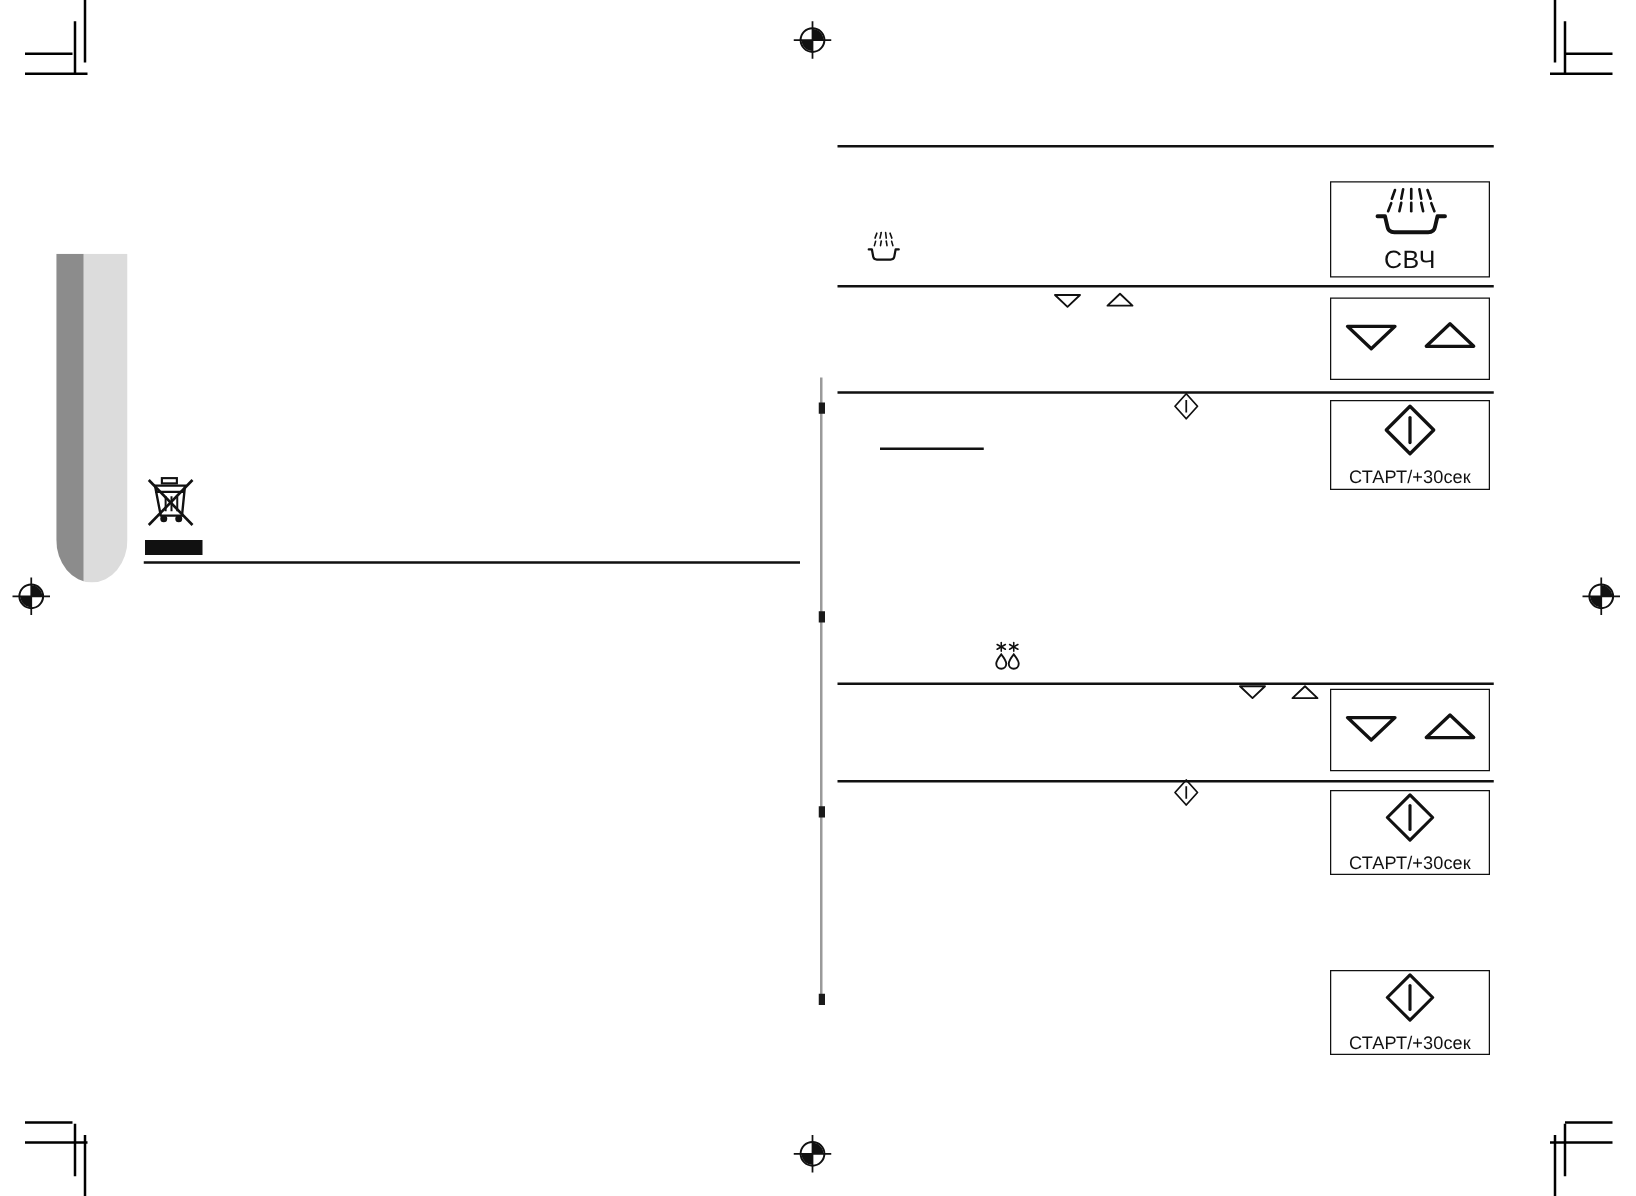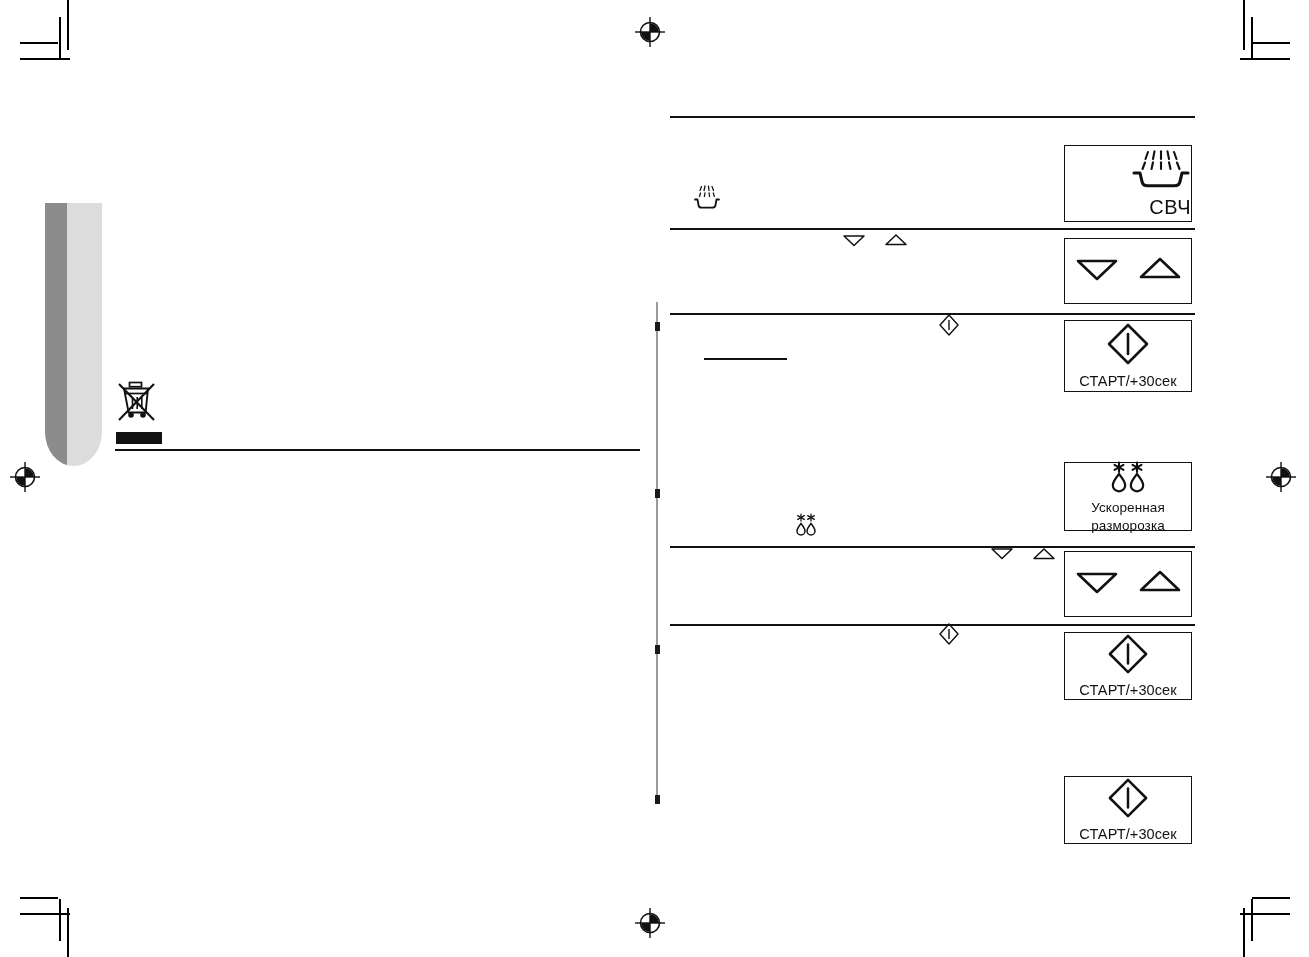--- a/index.html
+++ b/index.html
@@ -318,21 +318,21 @@
       </svg>
     </div>
 
     <div class="inline-icon" style="left:268px; top:622px;">
       <svg width="22" height="24" viewBox="0 0 22 24">
         <path d="M11 2 L20 12 L11 22 L2 12 Z" fill="none" stroke="#111" stroke-width="1.4" stroke-linejoin="round"></path>
         <line x1="11" y1="7" x2="11" y2="17" stroke="#111" stroke-width="1.4"></line>
       </svg>
     </div>
 
-    <div class="btn" style="left:394px; top:145px; width:128px; height:77px;align-items:flex-end;">
+    <div class="btn" style="left:394px; top:145px; width:128px; height:77px;">
       <span class="glyph">
         <svg width="62" height="42" viewBox="0 0 62 42">
           <g stroke="#111" stroke-width="2.1" stroke-linecap="round">
             <line x1="19" y1="4" x2="16.5" y2="11"></line>
             <line x1="25.5" y1="3.4" x2="24" y2="11"></line>
             <line x1="32" y1="3.2" x2="32" y2="11"></line>
             <line x1="38.5" y1="3.4" x2="40" y2="11"></line>
             <line x1="45" y1="4" x2="47.5" y2="11"></line>
             <line x1="16" y1="14.5" x2="13.5" y2="21"></line>
             <line x1="24" y1="14.3" x2="22.5" y2="21"></line>
@@ -362,38 +362,20 @@
     <div class="btn" style="left:394px; top:320px; width:128px; height:72px;">
       <span class="glyph">
         <svg width="44" height="44" viewBox="0 0 44 44">
           <path d="M22 3 L41 22 L22 41 L3 22 Z" fill="none" stroke="#111" stroke-width="2.6" stroke-linejoin="round"></path>
           <line x1="22" y1="12" x2="22" y2="32" stroke="#111" stroke-width="2.6" stroke-linecap="round"></line>
         </svg>
       </span>
       <span class="cap start">СТАРТ/+30сек</span>
     </div>
 
-    <div class="btn" style="left:394px; top:462px; width:128px; height:69px;">
-      <span class="glyph">
-        <svg width="50" height="34" viewBox="0 0 50 34">
-          <g stroke="#111" stroke-width="2.1" stroke-linecap="round">
-            <line x1="16" y1="2.5" x2="16" y2="12"></line>
-              <line x1="11.5" y1="4.8" x2="20.5" y2="9.8"></line>
-              <line x1="20.5" y1="4.8" x2="11.5" y2="9.8"></line>
-            <line x1="34" y1="2.5" x2="34" y2="12"></line>
-              <line x1="29.5" y1="4.8" x2="38.5" y2="9.8"></line>
-              <line x1="38.5" y1="4.8" x2="29.5" y2="9.8"></line>
-          </g>
-          <path d="M16 14 C11.5 19.5 9.8 22.5 9.8 25.2 a6.2 6.2 0 0 0 12.4 0 c0-2.7-1.7-5.7-6.2-11.2 Z" fill="none" stroke="#111" stroke-width="2.2"></path>
-          <path d="M34 14 C29.5 19.5 27.8 22.5 27.8 25.2 a6.2 6.2 0 0 0 12.4 0 c0-2.7-1.7-5.7-6.2-11.2 Z" fill="none" stroke="#111" stroke-width="2.2"></path>
-        </svg>
-      </span>
-      <span class="cap small">Ускоренная</span>
-      <span class="cap small">разморозка</span>
-    </div>
 
     <div class="btn arrows" style="left:394px; top:551px; width:128px; height:66px;">
       <span class="glyph">
         <svg width="44" height="26" viewBox="0 0 44 26">
           <path d="M3 5 L41 5 L22 23 Z" fill="none" stroke="#111" stroke-width="2.6" stroke-linejoin="round"></path>
         </svg>
       </span>
       <span class="glyph">
         <svg width="44" height="26" viewBox="0 0 44 26">
           <path d="M22 3 L41 21 L3 21 Z" fill="none" stroke="#111" stroke-width="2.6" stroke-linejoin="round"></path>

